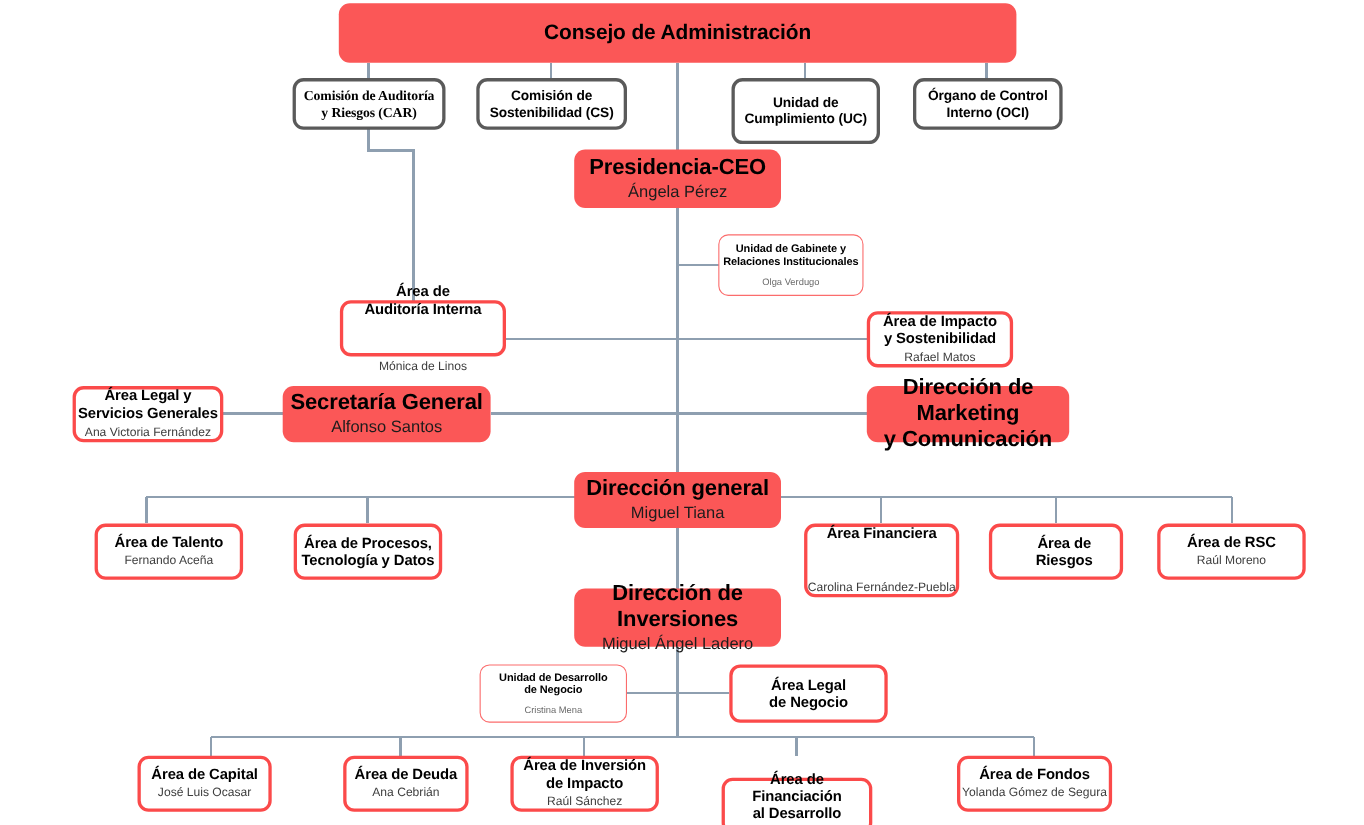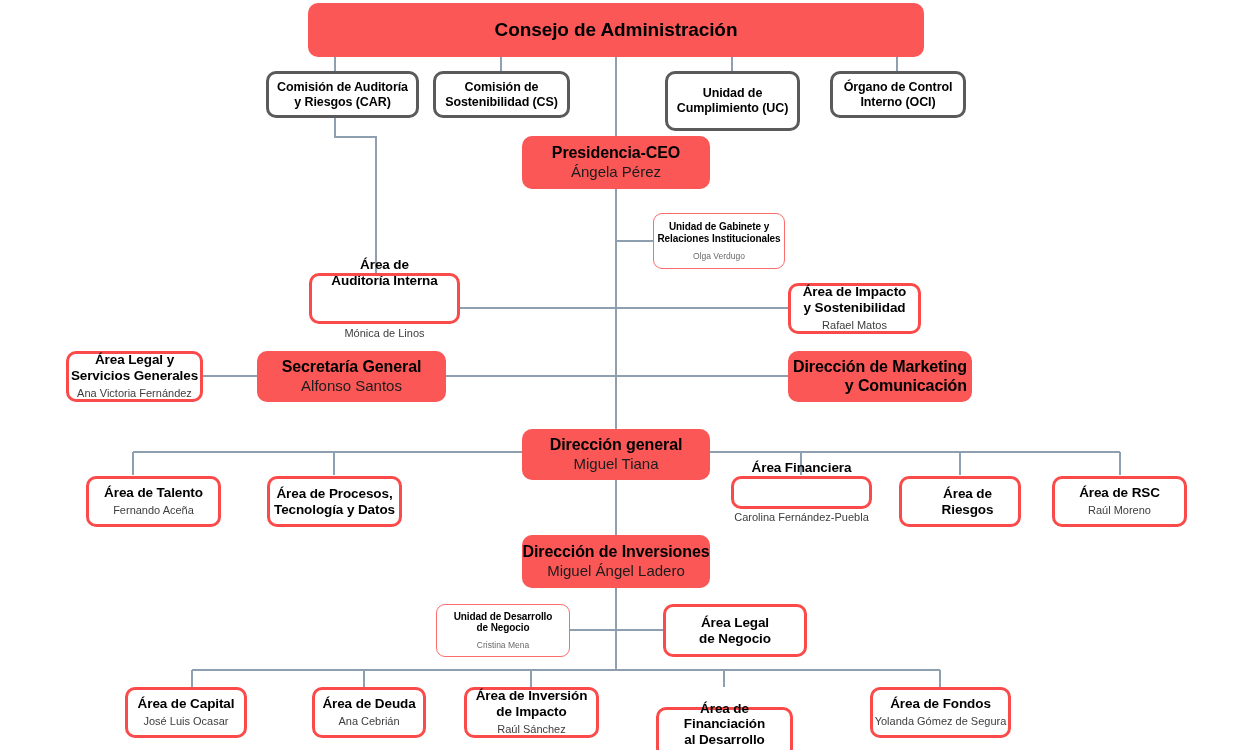--- a/index.html
+++ b/index.html
@@ -72,21 +72,21 @@
   }
   
   .n-gray {
     background: #ffffff;
     border: 3px solid #5a5a5a;
     border-radius: 10px;
   }
 
   
   .sz-root   .title { font-size: 19px; }
-  .sz-lg     .title { font-size: 16px; text-align: right; }
+  .sz-lg     .title { font-size: 20px; }
   .sz-lg     .person{ font-size: 15px; margin-top: 1px; }
   .sz-md     .title { font-size: 13.5px; }
   .sz-md     .person{ font-size: 11px; margin-top: 3px; }
   .sz-gray   .title { font-size: 12.5px; }
   .sz-sm     .title { font-size: 10px; }
   .sz-sm     .person{ font-size: 8.5px; margin-top: 6px; color:#6a6a6a; }
 </style>
 </head>
 <body>
 
@@ -131,21 +131,21 @@
       <path d="M531,670 L531,687"></path>
       <path d="M724,670 L724,687"></path>
       <path d="M940,670 L940,687"></path>
     </g>
   </svg>
 
   <div class="node n-filled sz-root" style="left:308px; top:3px; width:616px; height:54px;">
     <div class="title">Consejo de Administración</div>
   </div>
 
-  <div class="node n-gray sz-gray" style="left:266px; top:71px; width:153px; height:47px;">
+  <div class="node n-gray sz-gray" style="left:266px; top:71px; width:139px; height:47px;font-family:Liberation Serif, serif;">
     <div class="title">Comisión de Auditoría<br>y Riesgos (CAR)</div>
   </div>
 
   <div class="node n-gray sz-gray" style="left:433px; top:71px; width:137px; height:47px;">
     <div class="title">Comisión de<br>Sostenibilidad (CS)</div>
   </div>
 
   <div class="node n-gray sz-gray" style="left:665px; top:71px; width:135px; height:60px;">
     <div class="title">Unidad de<br>Cumplimiento (UC)</div>
   </div>
@@ -195,21 +195,21 @@
 
   <div class="node n-area sz-md" style="left:66px; top:476px; width:135px; height:51px;margin-left:20px;">
     <div class="title">Área de Talento</div>
     <div class="person">Fernando Aceña</div>
   </div>
 
   <div class="node n-area sz-md" style="left:267px; top:476px; width:135px; height:51px;">
     <div class="title">Área de Procesos,<br>Tecnología y Datos</div>
   </div>
 
-  <div class="node n-area sz-md" style="left:731px; top:476px; width:141px; height:33px;gap:32px;">
+  <div class="node n-area sz-md" style="left:731px; top:476px; width:141px; height:67px;gap:32px;">
     <div class="title">Área Financiera</div>
     <div class="person">Carolina Fernández-Puebla</div>
   </div>
 
   <div class="node n-area sz-md" style="left:899px; top:476px; width:122px; height:51px;padding-left:15px;">
     <div class="title">Área de Riesgos</div>
   </div>
 
   <div class="node n-area sz-md" style="left:1052px; top:476px; width:135px; height:51px;">
     <div class="title">Área de RSC</div>

